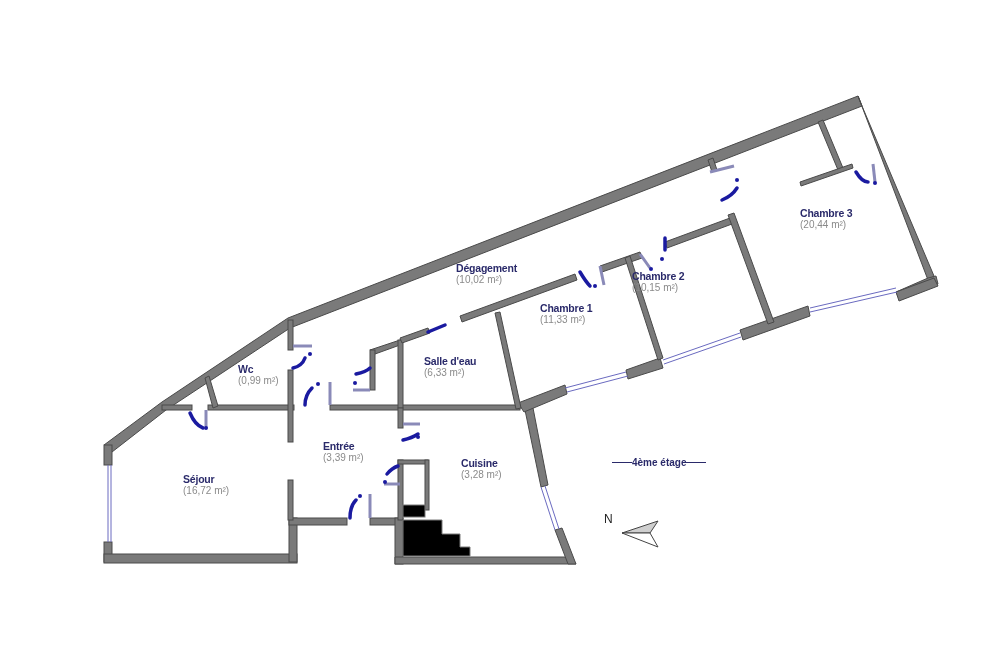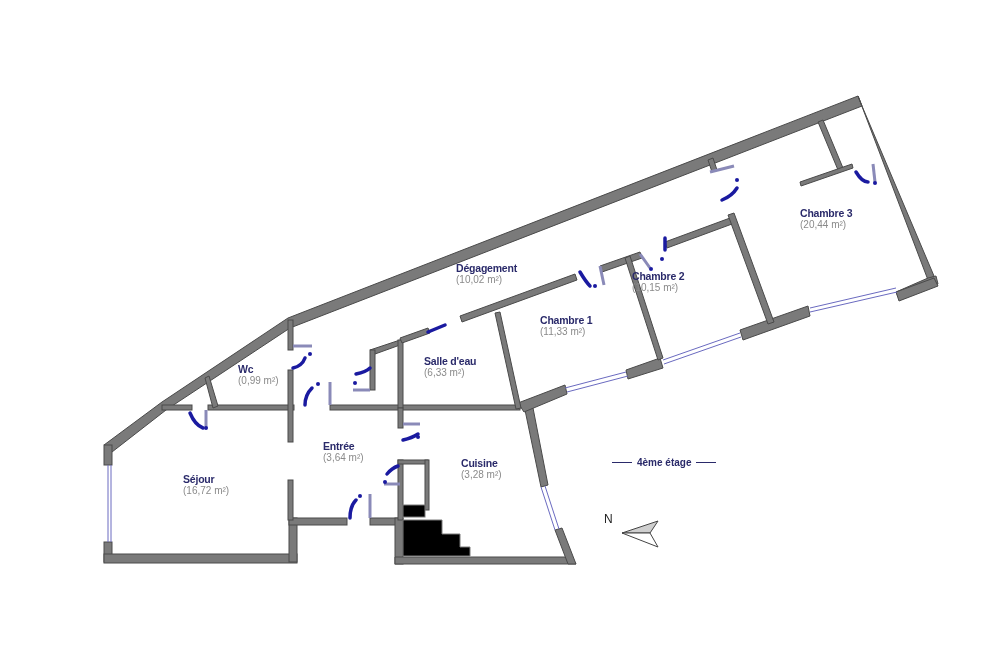--- a/index.html
+++ b/index.html
@@ -6,21 +6,21 @@
   body { width: 1000px; height: 658px; overflow: hidden; position: relative; font-family: "Liberation Sans", sans-serif; }
   #plan { position: absolute; left: 0; top: 0; width: 1000px; height: 658px; }
   .wall { fill: #7a7a7a; stroke: #4a4a4a; stroke-width: 1; stroke-linejoin: miter; }
   .window { stroke: #6a6ac0; stroke-width: 1; fill: none; }
   .door-leaf { stroke: #8a8ab8; stroke-width: 3; fill: none; }
   .door-arc { stroke: #1a1aa0; stroke-width: 3.5; fill: none; stroke-linecap: round; }
   .door-dot { fill: #1a1aa0; }
   .label { position: absolute; font-size: 10.5px; line-height: 12px; white-space: nowrap; }
   .label .name { color: #2a2a6a; font-weight: bold; letter-spacing: -0.2px; display: block; }
   .label .area { color: #8a8a8a; display: block; font-size: 10px; }
-  .floor { position: absolute; left: 612px; top: 457px; font-size: 10px; color: #2a2a6a; font-weight: bold; display: flex; align-items: center; gap: 5px; }
+  .floor { position: absolute; left: 612px; top: 457px; font-size: 10px; color: #2a2a6a; font-weight: bold; display: flex; align-items: center; }
   .floor .dash { display: inline-block; width: 20px; height: 1px; background: #2a2a6a; }
   .north { position: absolute; left: 604px; top: 512px; font-size: 12px; color: #222; }
   .black { fill: #000000; stroke: #7a7a7a; stroke-width: 1; }
 </style>
 </head>
 <body>
 
 <svg id="plan" viewBox="0 0 1000 658" xmlns="http://www.w3.org/2000/svg">
 
   <g>
@@ -164,35 +164,35 @@
 <div class="label" style="left:183px; top:473px;">
   <span class="name">Séjour</span>
   <span class="area">(16,72 m²)</span>
 </div>
 <div class="label" style="left:238px; top:363px;">
   <span class="name">Wc</span>
   <span class="area">(0,99 m²)</span>
 </div>
 <div class="label" style="left:323px; top:440px;">
   <span class="name">Entrée</span>
-  <span class="area">(3,64 m²)</span>
+  <span class="area">(3,39 m²)</span>
 </div>
 <div class="label" style="left:424px; top:355px;">
   <span class="name">Salle d'eau</span>
   <span class="area">(6,33 m²)</span>
 </div>
 <div class="label" style="left:461px; top:457px;">
   <span class="name">Cuisine</span>
   <span class="area">(3,28 m²)</span>
 </div>
 <div class="label" style="left:456px; top:262px;">
   <span class="name">Dégagement</span>
   <span class="area">(10,02 m²)</span>
 </div>
-<div class="label" style="left:540px; top:314px;">
+<div class="label" style="left:540px; top:302px;">
   <span class="name">Chambre 1</span>
   <span class="area">(11,33 m²)</span>
 </div>
 <div class="label" style="left:632px; top:270px;">
   <span class="name">Chambre 2</span>
   <span class="area">(10,15 m²)</span>
 </div>
 <div class="label" style="left:800px; top:207px;">
   <span class="name">Chambre 3</span>
   <span class="area">(20,44 m²)</span>

